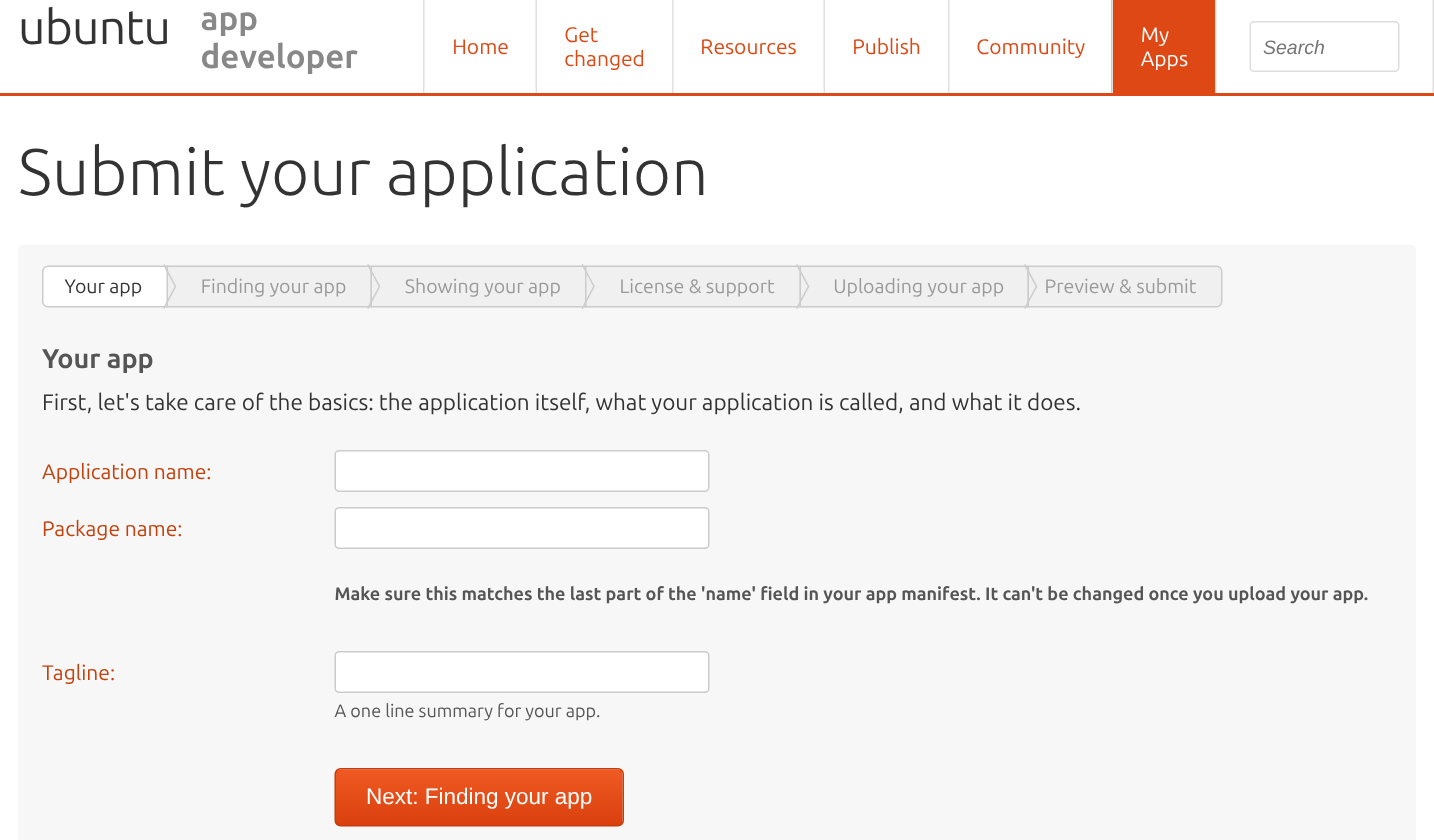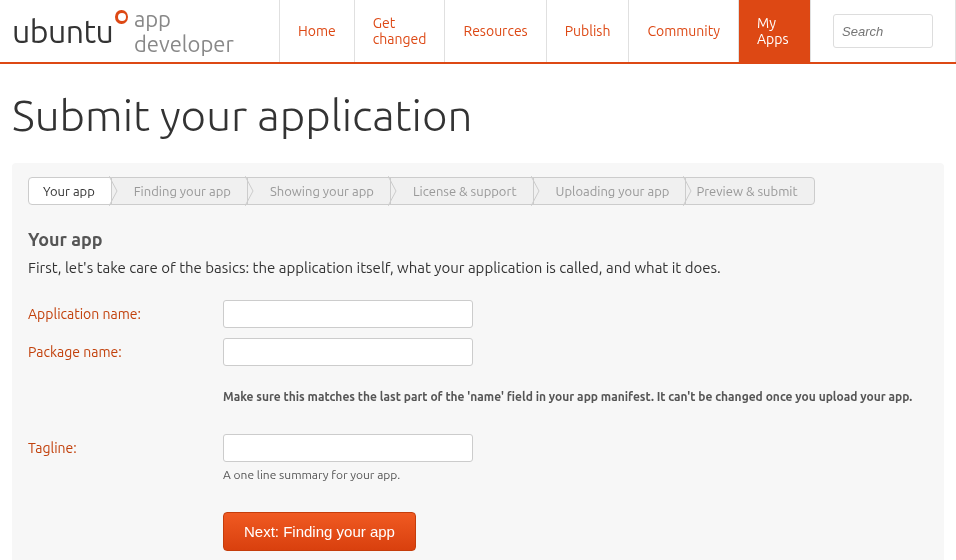--- a/index.html
+++ b/index.html
@@ -1,24 +1,24 @@
 <!DOCTYPE html>
 <html><head>
   <meta charset="utf-8">
   <style>
     * { margin: 0; padding: 0; box-sizing: border-box; }
     body { font-family: "Ubuntu", "Segoe UI", Arial, sans-serif; background: #fff; color: #333; width: 956px; }
     
     
     .header { display: flex; align-items: stretch; border-bottom: 2px solid #dd4814; height: 64px; background: #fff; }
-    .logo-area { display: flex; align-items: center; padding: 0 18px 0 12px; }
+    .logo-area { display: flex; padding: 0 18px 0 12px; }
     .logo-text { font-size: 32px; font-weight: 400; color: #333; letter-spacing: -0.5px; }
     .logo-circle { display: inline-block; width: 14px; height: 14px; background: #dd4814; border-radius: 50%; position: relative; top: -14px; margin-left: 2px; }
     .logo-circle::after { content: ""; position: absolute; top: 3px; left: 3px; width: 8px; height: 8px; border-radius: 50%; background: #fff; }
-    .logo-sub { font-size: 22px; color: #888; font-weight: 400; margin-left: 6px; }
+    .logo-sub { font-size: 22px; color: #888; font-weight: 700; margin-left: 6px; }
     
     .nav { display: flex; margin-left: auto; }
     .nav-item { display: flex; align-items: center; padding: 0 18px; border-left: 1px solid #e0e0e0; color: #dd4814; font-size: 14px; cursor: pointer; }
     .nav-item.active { background: #dd4814; color: #fff; }
     .search-box { display: flex; align-items: center; padding: 0 22px; border-left: 1px solid #e0e0e0; border-right: 1px solid #e0e0e0; }
     .search-box input { width: 100px; height: 34px; border: 1px solid #ddd; border-radius: 3px; padding: 0 8px; font-style: italic; color: #aaa; font-size: 13px; }
     
     
     .main { padding: 26px 12px 0 12px; }
     .page-title { font-size: 44px; font-weight: 300; color: #333; margin-bottom: 24px; }

